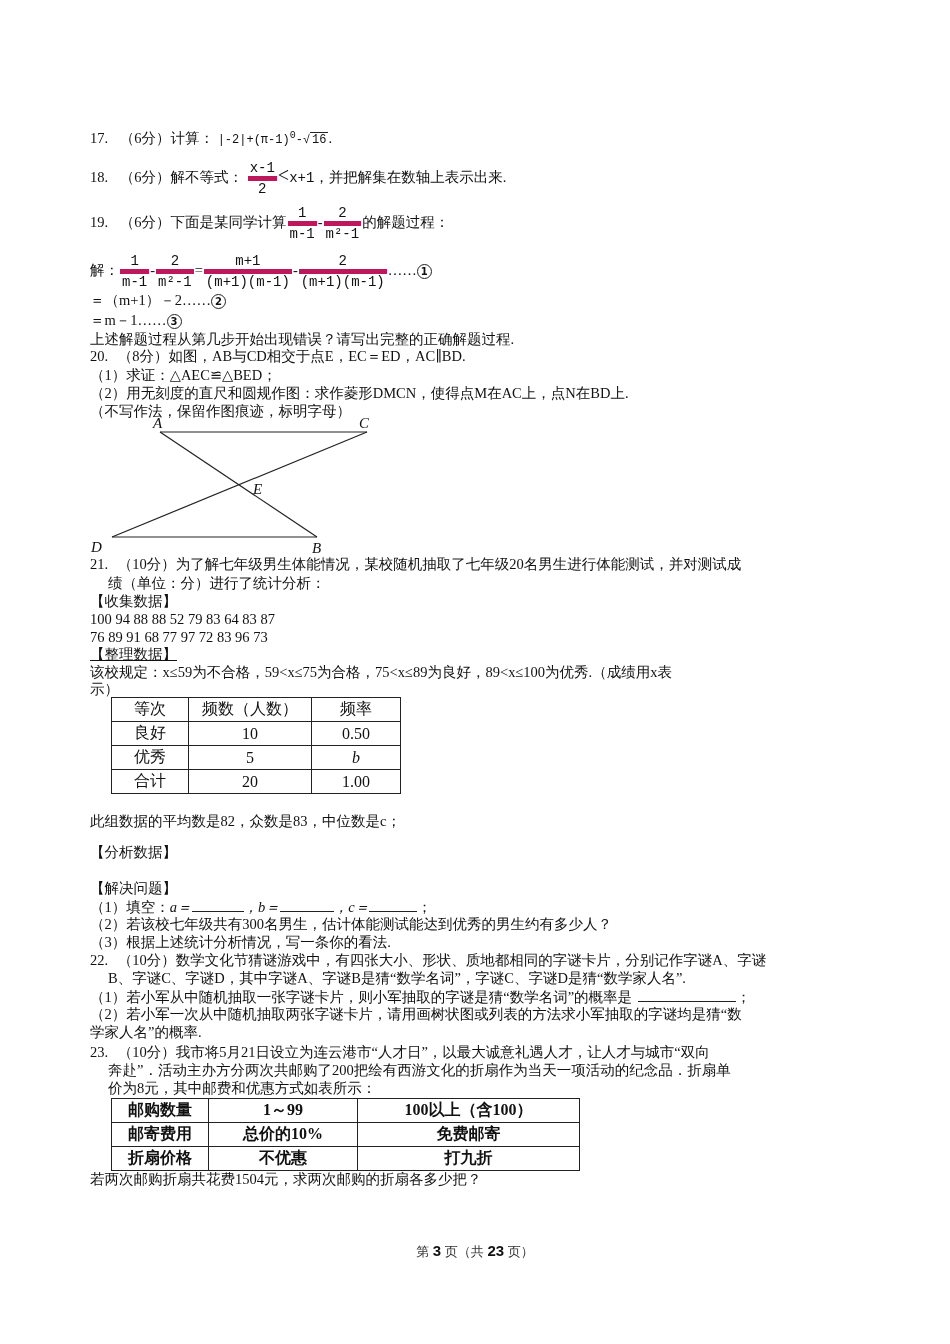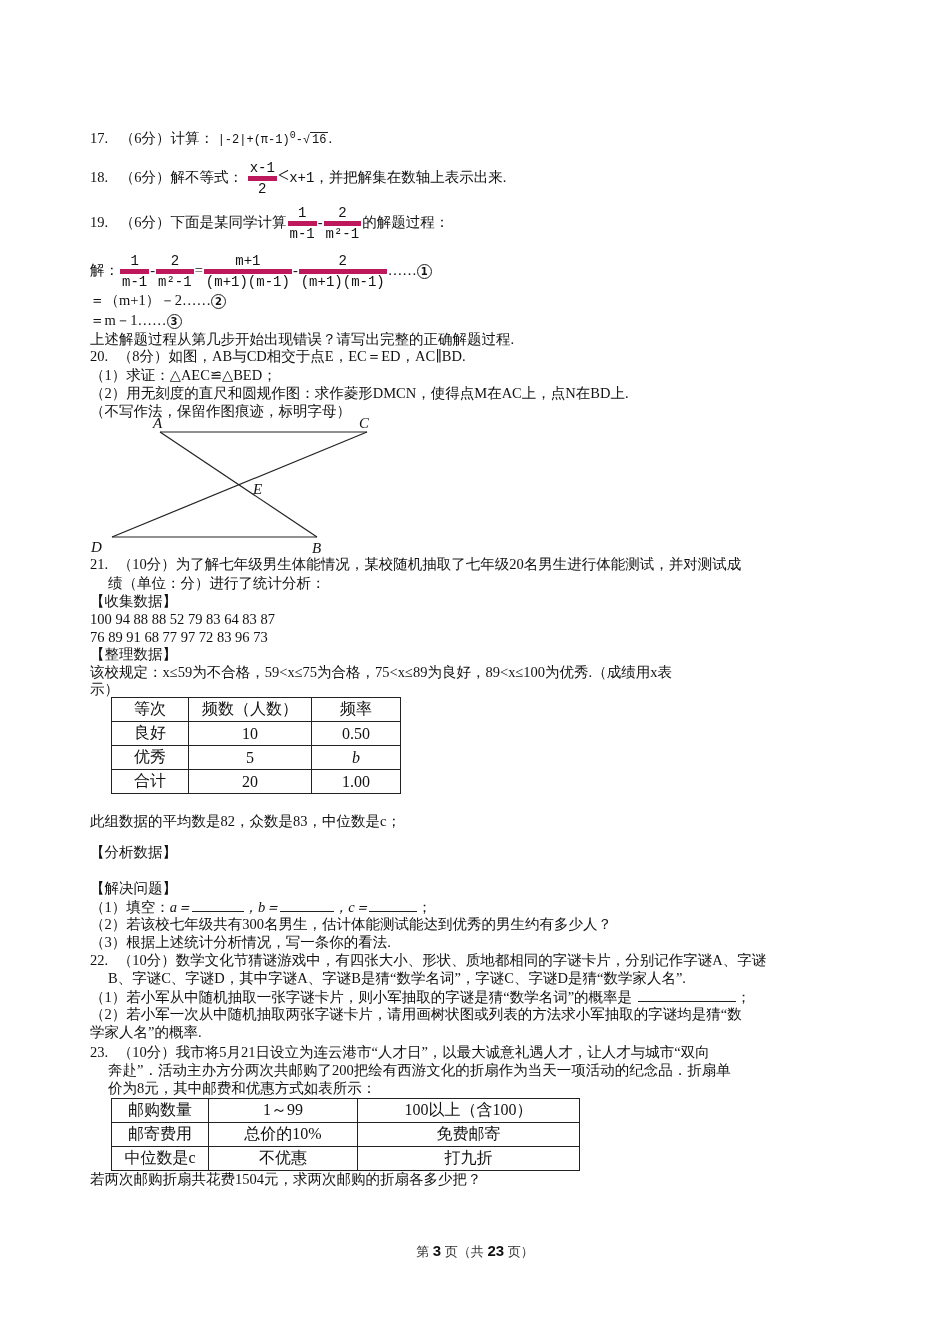--- a/index.html
+++ b/index.html
@@ -82,21 +82,21 @@
 </svg>
 
 <div class="line" style="top:555px;">
   <span>21.</span>
   <span style="margin-left:6px;">（10分）为了解七年级男生体能情况，某校随机抽取了七年级20名男生进行体能测试，并对测试成</span>
 </div>
 <div class="line ind" style="top:574px;">绩（单位：分）进行了统计分析：</div>
 <div class="line" style="top:592px;">【收集数据】</div>
 <div class="line" style="top:610px;">100 94 88 88 52 79 83 64 83 87</div>
 <div class="line" style="top:628px;">76 89 91 68 77 97 72 83 96 73</div>
-<div class="line" style="top:645px;">【整理数据】</div>
+<div class="line" style="top:645px;text-decoration:underline;">【整理数据】</div>
 <div class="line" style="top:663px;">该校规定：x≤59为不合格，59&lt;x≤75为合格，75&lt;x≤89为良好，89&lt;x≤100为优秀.（成绩用x表</div>
 <div class="line" style="top:680px;">示）</div>
 
 <table class="t" style="left:111px; top:697px; width:290px;">
   <tbody>
       <tr>
     <td style="width:76px;">等次</td>
     <td style="width:122px;">频数（人数）</td>
     <td>频率</td>
   </tr>
@@ -138,34 +138,34 @@
 <div class="line" style="top:1005px;">（2）若小军一次从中随机抽取两张字谜卡片，请用画树状图或列表的方法求小军抽取的字谜均是猜“数</div>
 <div class="line" style="top:1023px;">学家人名”的概率.</div>
 
 <div class="line" style="top:1043px;">
   <span>23.</span>
   <span style="margin-left:6px;">（10分）我市将5月21日设立为连云港市“人才日”，以最大诚意礼遇人才，让人才与城市“双向</span>
 </div>
 <div class="line ind" style="top:1061px;">奔赴”．活动主办方分两次共邮购了200把绘有西游文化的折扇作为当天一项活动的纪念品．折扇单</div>
 <div class="line ind" style="top:1079px;">价为8元，其中邮费和优惠方式如表所示：</div>
 
-<table class="t" style="left:111px; top:1098px; width:469px;">
+<table class="t" style="left:111px; top:1098px; width:469px;font-weight:bold;">
   <tbody>
       <tr>
         <td style="width:96px; height:22px;">邮购数量</td>
         <td style="width:148px;">1～99</td>
         <td>100以上（含100）</td>
       </tr>
   <tr>
         <td style="height:22px;">邮寄费用</td>
         <td>总价的10%</td>
         <td>免费邮寄</td>
       </tr>
   <tr>
-        <td style="height:22px;">中位数是c</td>
+        <td style="height:22px;">折扇价格</td>
         <td>不优惠</td>
         <td>打九折</td>
       </tr>
 </tbody>
   </table>
 <div class="line" style="top:1170px;">若两次邮购折扇共花费1504元，求两次邮购的折扇各多少把？</div>
 
 <div class="footer">
   <span>第</span>
   <b>3</b>

